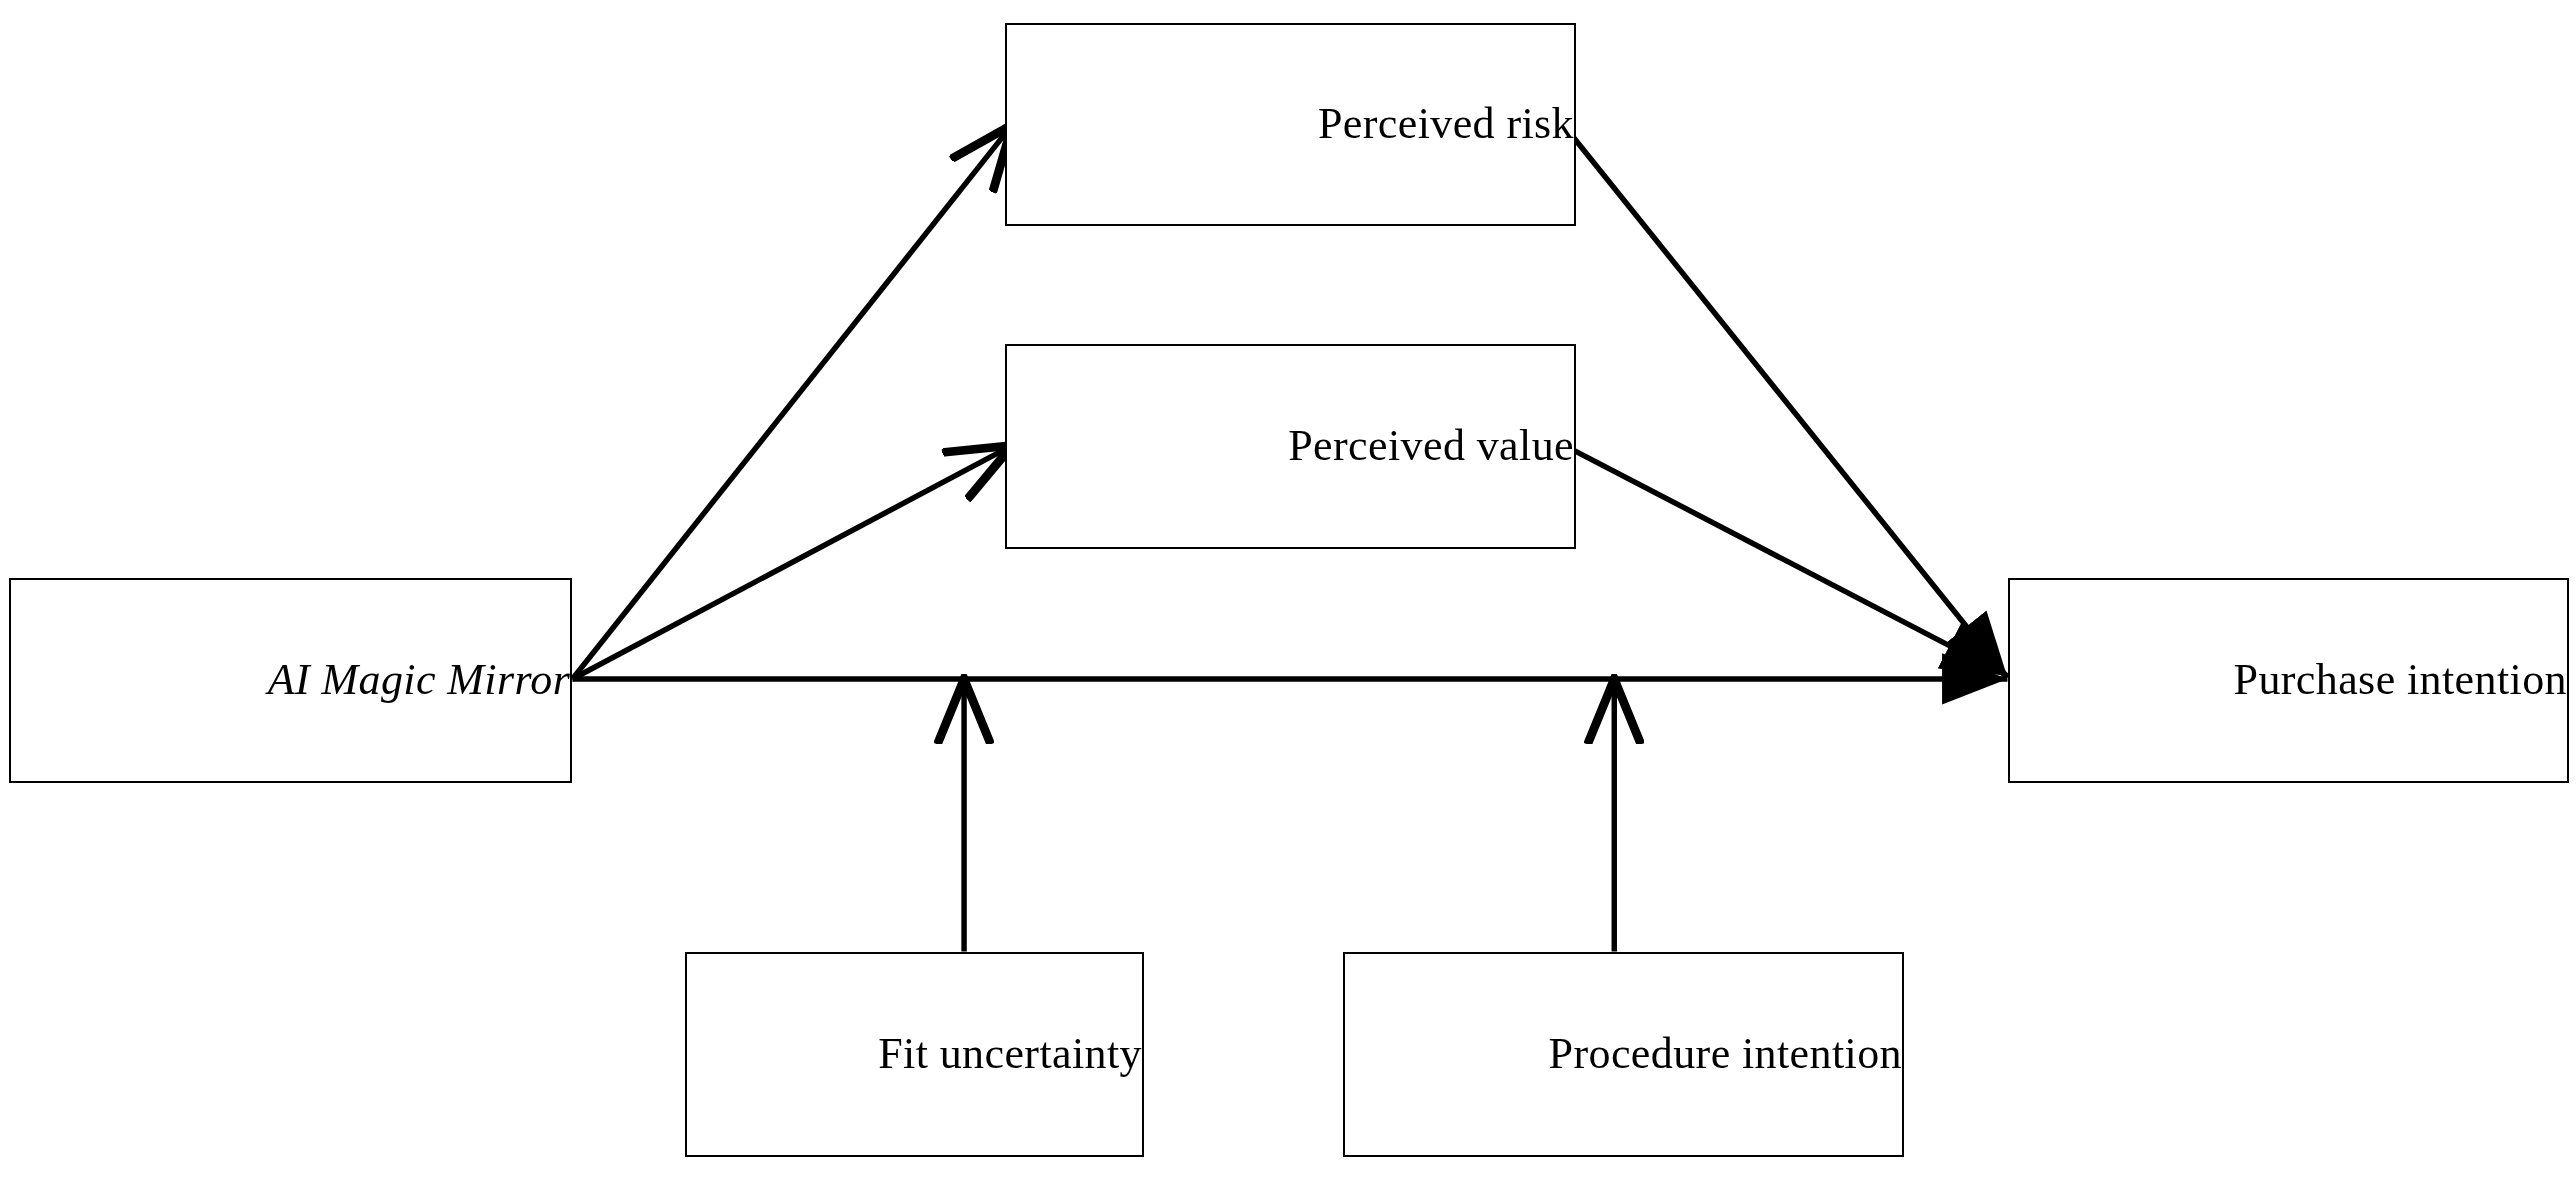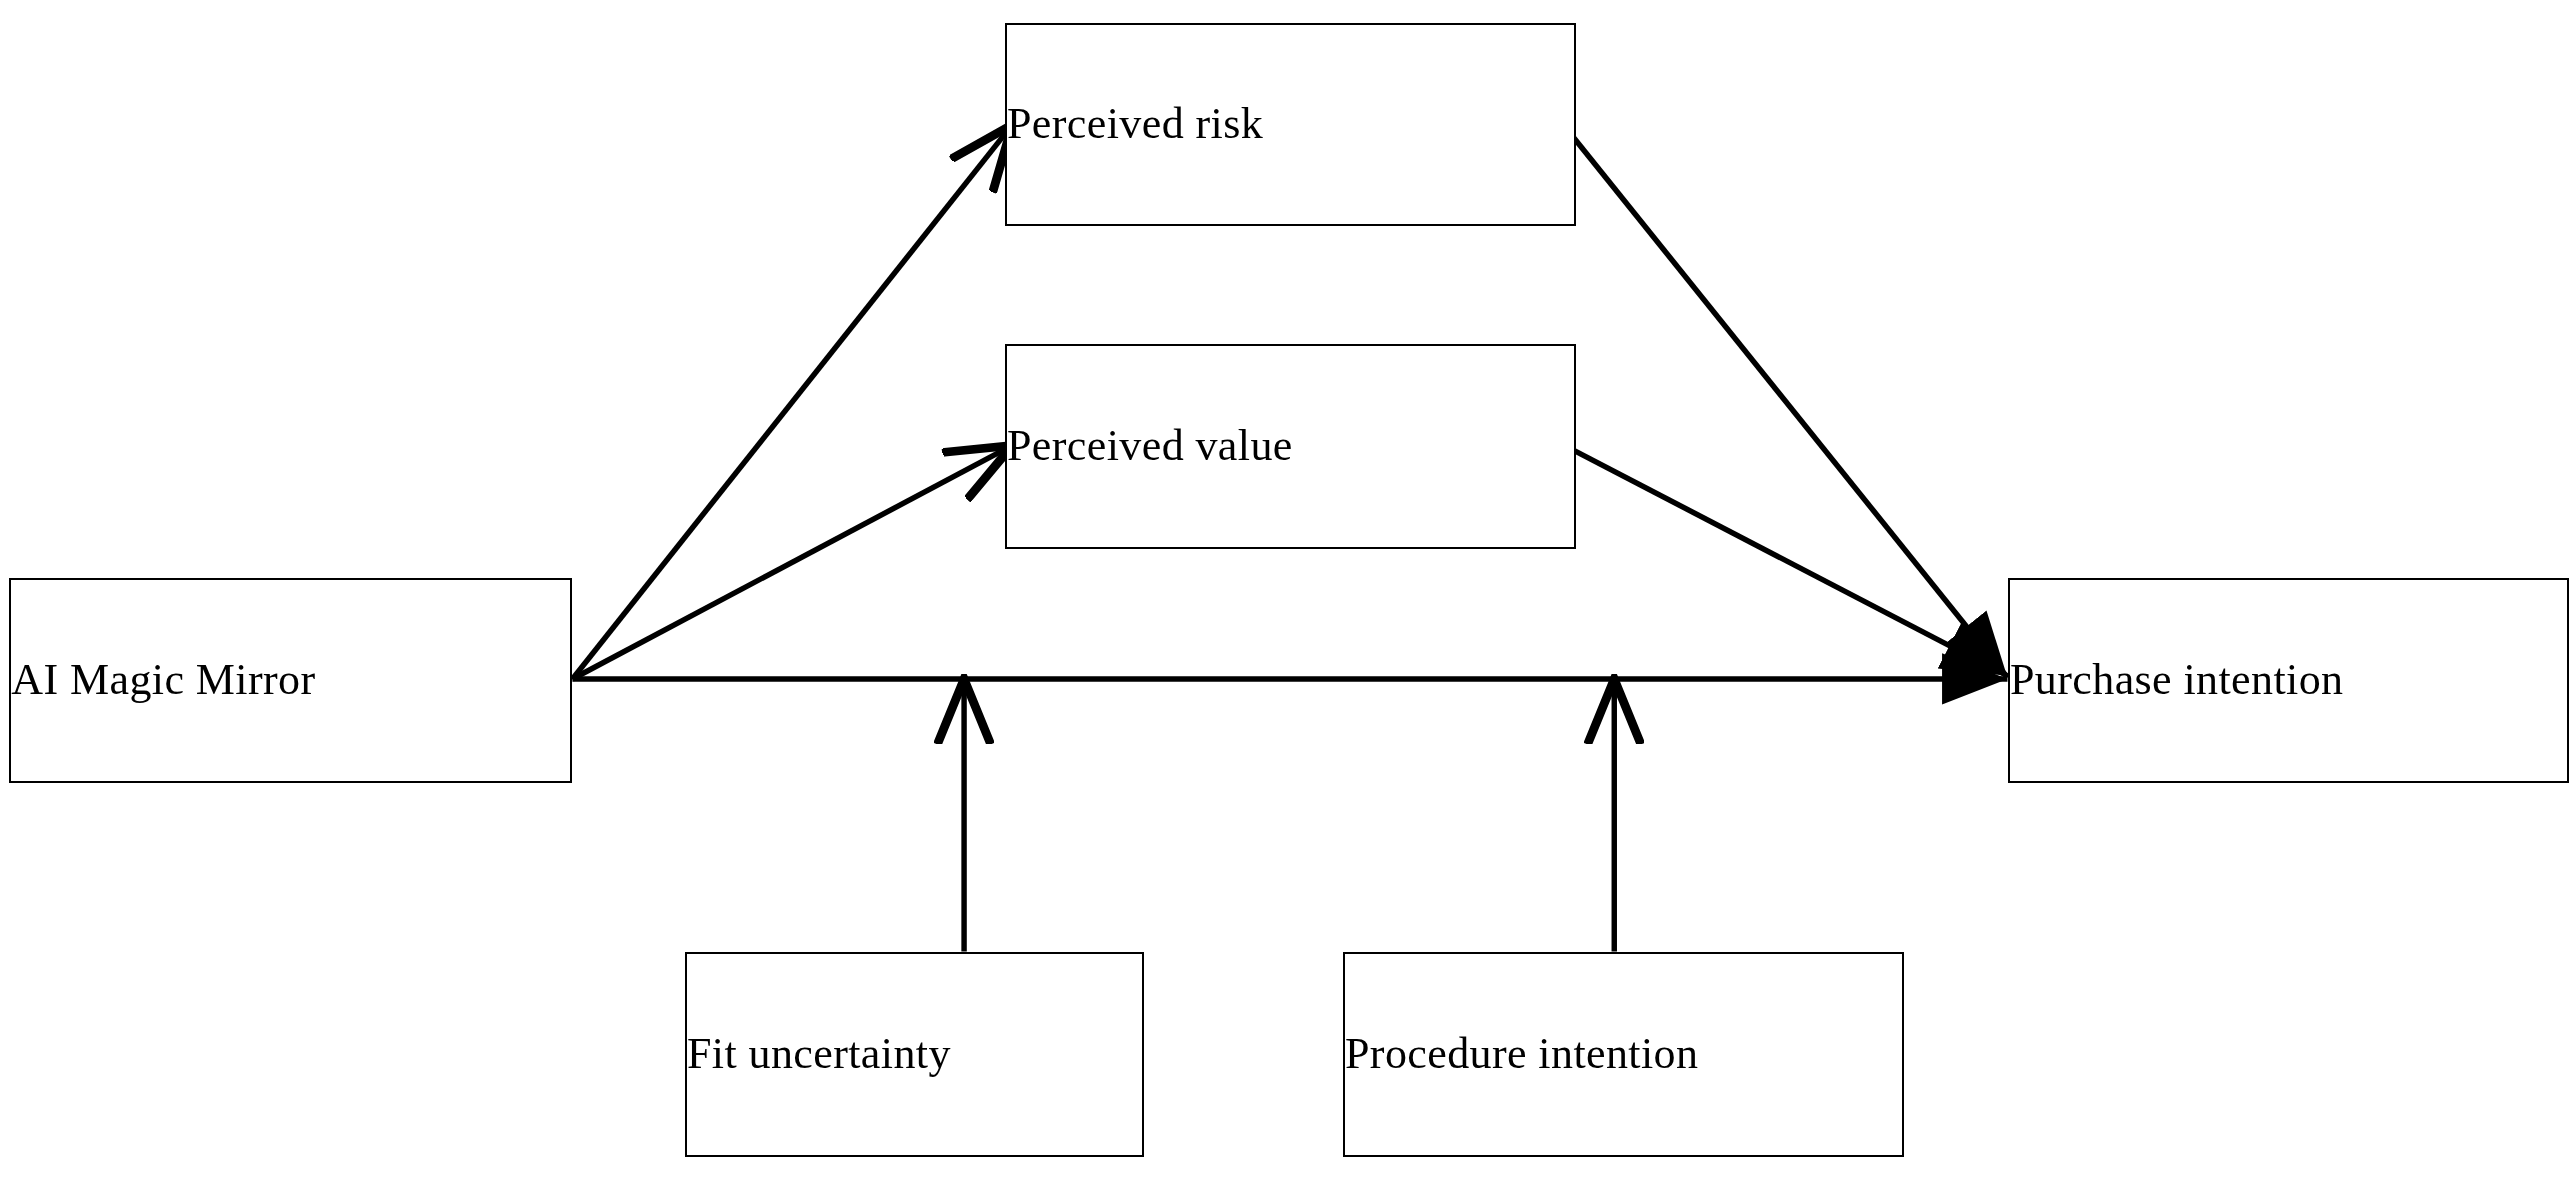--- a/index.html
+++ b/index.html
@@ -26,35 +26,35 @@
     height: 1182px;
     pointer-events: none;
   }
   .node-box {
     position: absolute;
     box-sizing: border-box;
     background: #ffffff;
     border: 2.3px solid #000000;
     display: flex;
     align-items: center;
-    justify-content: flex-start;
+    justify-content: flex-end;
     z-index: 3;
   }
   .node-label {
     font-family: "Liberation Serif", "DejaVu Serif", serif;
     font-size: 44px;
     line-height: 1.1;
     color: #000000;
     text-align: center;
     white-space: nowrap;
     letter-spacing: 0.4px;
     user-select: none;
   }
   
-  #node-ai-magic-mirror      { left: 9.3px;   top: 578px;  width: 563px; height: 205px; }
+  #node-ai-magic-mirror      { left: 9.3px;   top: 578px;  width: 563px; height: 205px; font-style: italic; }
   #node-perceived-risk       { left: 1005px; top: 22.6px;   width: 571px; height: 203px; }
   #node-perceived-value      { left: 1005px; top: 344px;  width: 571px; height: 205px; }
   #node-purchase-intention   { left: 2008px; top: 578px;  width: 561px; height: 205px; }
   #node-fit-uncertainty      { left: 685px;  top: 952px; width: 459px; height: 205px; }
   #node-procedure-popularity { left: 1343px; top: 952px; width: 561px; height: 205px; }
 </style>
 </head>
 <body>
 
 <div id="diagram-canvas">

